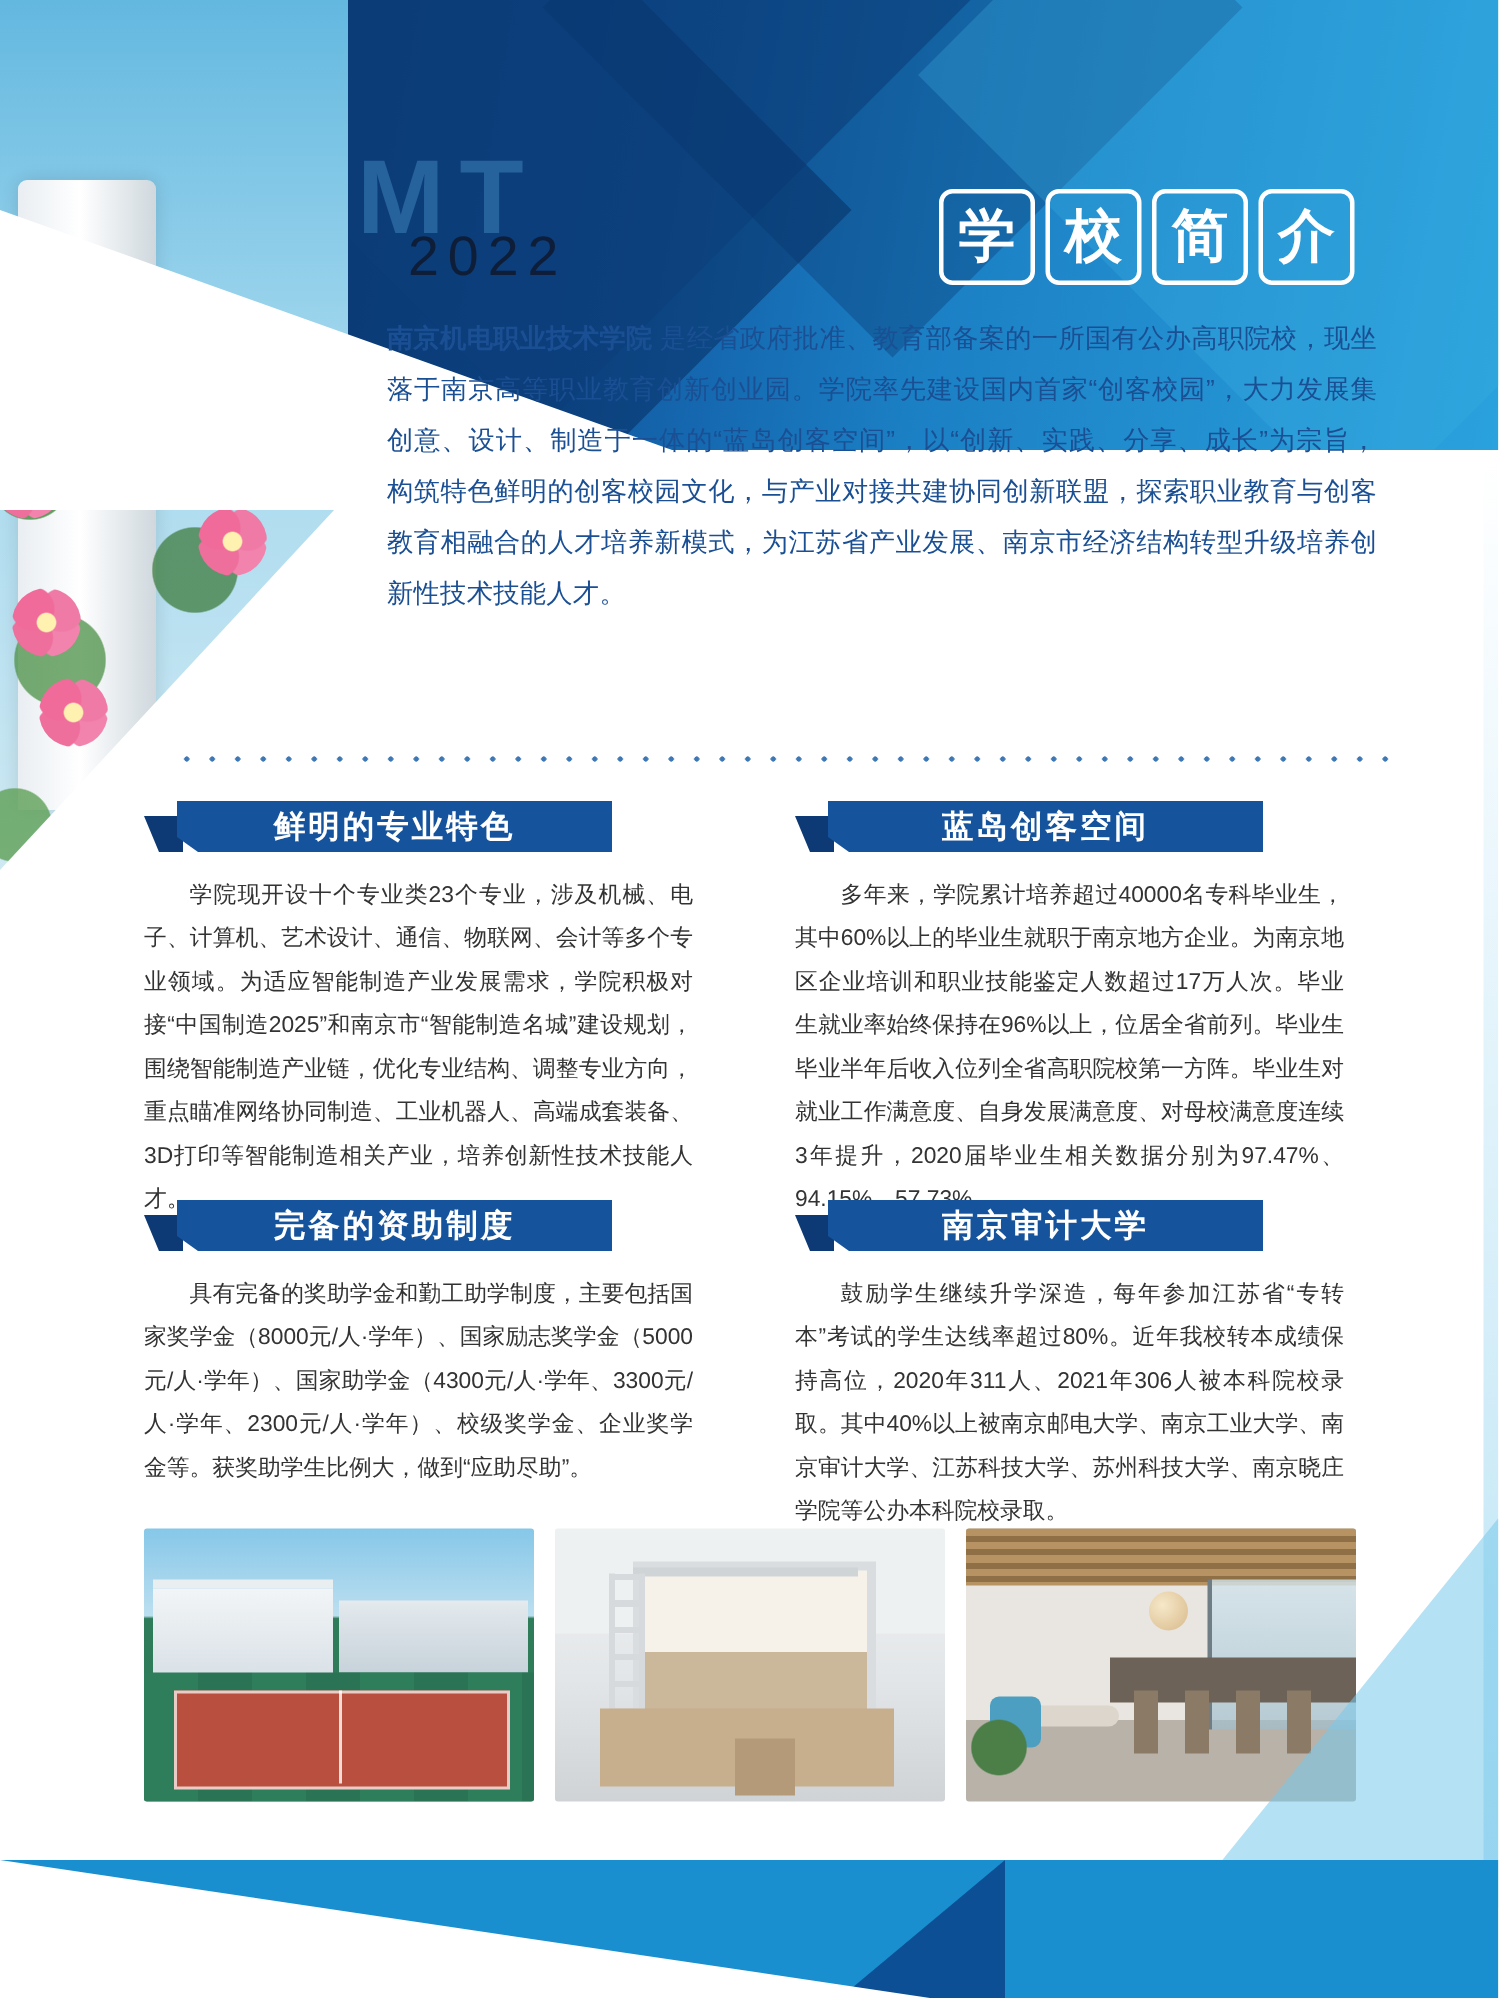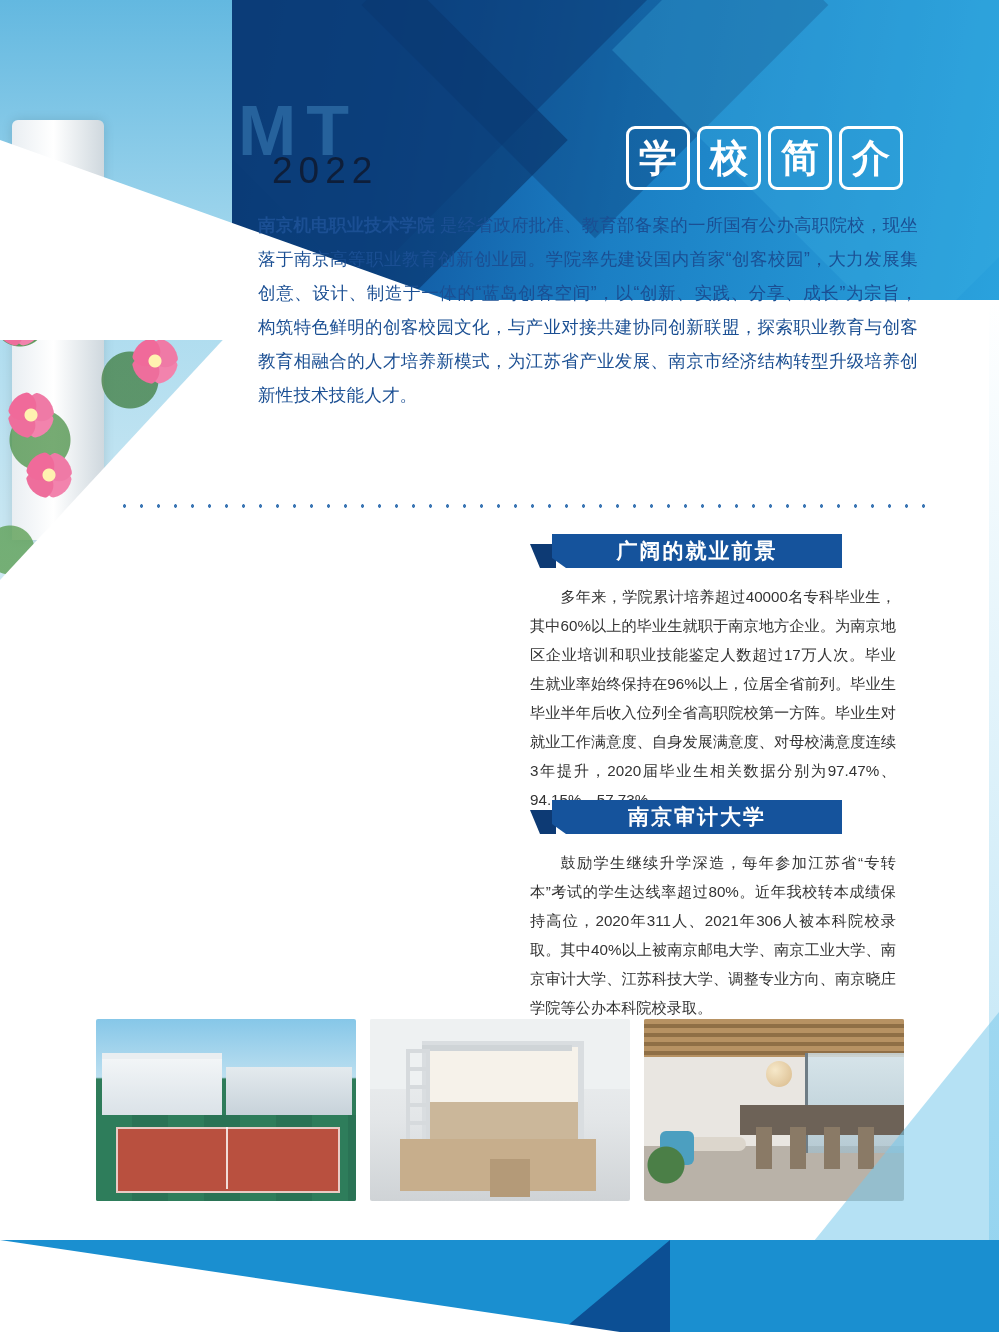--- a/index.html
+++ b/index.html
@@ -428,38 +428,54 @@
     <div class="title-char">简</div>
     <div class="title-char">介</div>
   </div>
 
   <div class="intro">
     <b>南京机电职业技术学院</b><span> 是经省政府批准、教育部备案的一所国有公办高职院校，现坐落于南京高等职业教育创新创业园。学院率先建设国内首家“创客校园”，大力发展集创意、设计、制造于一体的“蓝岛创客空间”，以“创新、实践、分享、成长”为宗旨，构筑特色鲜明的创客校园文化，与产业对接共建协同创新联盟，探索职业教育与创客教育相融合的人才培养新模式，为江苏省产业发展、南京市经济结构转型升级培养创新性技术技能人才。</span>
   </div>
 
   <div class="dot-divider"></div>
 
+  <div class="card" id="card-major">
+    <div class="card-head">
+      <div class="ribbon-tail"></div>
+      <div class="ribbon"></div>
+      <div class="ribbon-label">鲜明的专业特色</div>
+    </div>
+    <div class="card-body">学院现开设十个专业类23个专业，涉及机械、电子、计算机、艺术设计、通信、物联网、会计等多个专业领域。为适应智能制造产业发展需求，学院积极对接“中国制造2025”和南京市“智能制造名城”建设规划，围绕智能制造产业链，优化专业结构、调整专业方向，重点瞄准网络协同制造、工业机器人、高端成套装备、3D打印等智能制造相关产业，培养创新性技术技能人才。</div>
+  </div>
 
   <div class="card" id="card-employ">
     <div class="card-head">
       <div class="ribbon-tail"></div>
       <div class="ribbon"></div>
-      <div class="ribbon-label">广阔的就业前景</div>
+      <div class="ribbon-label">蓝岛创客空间</div>
     </div>
     <div class="card-body">多年来，学院累计培养超过40000名专科毕业生，其中60%以上的毕业生就职于南京地方企业。为南京地区企业培训和职业技能鉴定人数超过17万人次。毕业生就业率始终保持在96%以上，位居全省前列。毕业生毕业半年后收入位列全省高职院校第一方阵。毕业生对就业工作满意度、自身发展满意度、对母校满意度连续3年提升，2020届毕业生相关数据分别为97.47%、94.15%、57.73%。</div>
   </div>
 
+  <div class="card" id="card-funding">
+    <div class="card-head">
+      <div class="ribbon-tail"></div>
+      <div class="ribbon"></div>
+      <div class="ribbon-label">完备的资助制度</div>
+    </div>
+    <div class="card-body">具有完备的奖助学金和勤工助学制度，主要包括国家奖学金（8000元/人·学年）、国家励志奖学金（5000元/人·学年）、国家助学金（4300元/人·学年、3300元/人·学年、2300元/人·学年）、校级奖学金、企业奖学金等。获奖助学生比例大，做到“应助尽助”。</div>
+  </div>
 
   <div class="card" id="card-upgrade">
     <div class="card-head">
       <div class="ribbon-tail"></div>
       <div class="ribbon"></div>
       <div class="ribbon-label">南京审计大学</div>
     </div>
-    <div class="card-body">鼓励学生继续升学深造，每年参加江苏省“专转本”考试的学生达线率超过80%。近年我校转本成绩保持高位，2020年311人、2021年306人被本科院校录取。其中40%以上被南京邮电大学、南京工业大学、南京审计大学、江苏科技大学、调整专业方向、南京晓庄学院等公办本科院校录取。</div>
+    <div class="card-body">鼓励学生继续升学深造，每年参加江苏省“专转本”考试的学生达线率超过80%。近年我校转本成绩保持高位，2020年311人、2021年306人被本科院校录取。其中40%以上被南京邮电大学、南京工业大学、南京审计大学、江苏科技大学、苏州科技大学、南京晓庄学院等公办本科院校录取。</div>
   </div>
 
   <div class="photos">
     <div class="photo p1">
       <div class="bld"></div>
       <div class="bld2"></div>
       <div class="track"></div>
       <div class="court"></div>
       <div class="court-line"></div>
     </div>

